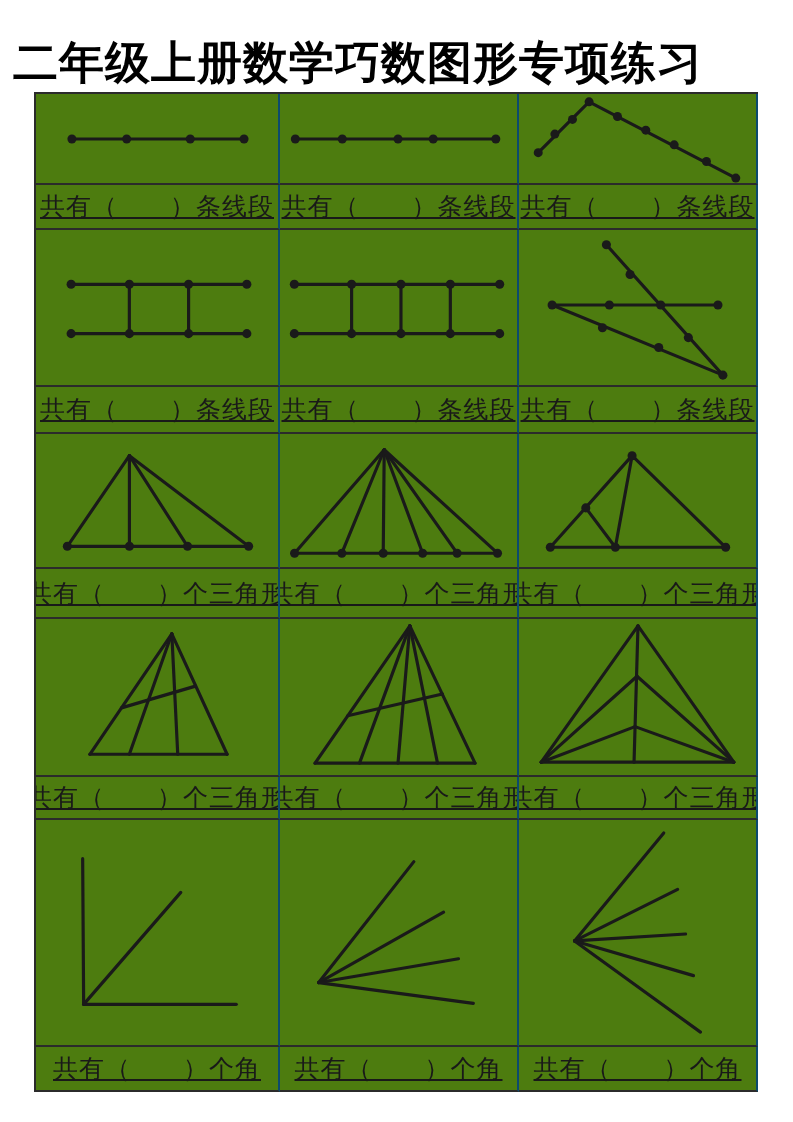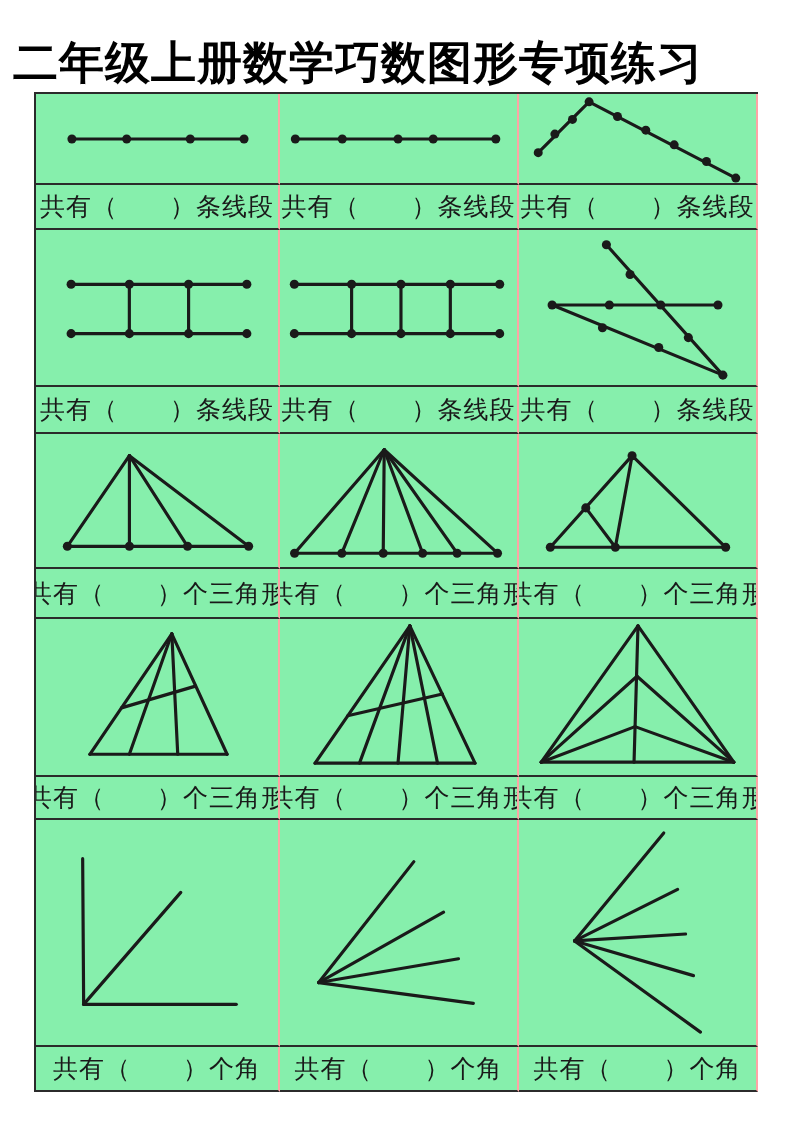--- a/index.html
+++ b/index.html
@@ -28,25 +28,26 @@
     left: 34px; top: 92px;
     width: 722px;
     display: grid;
     grid-template-columns: 244px 239px 239px;
     grid-template-rows: 91px 45px 157px 47px 135px 50px 158px 43px 227px 45px;
     border-top: 2px solid #2b2b2b;
     border-left: 2px solid #2b2b2b;
     box-sizing: content-box;
   }
   .cell {
-    border-right: 2px solid #fca5a5;
+    border-right: 2px solid #0c4a6e;
     border-bottom: 2px solid #2b2b2b;
     box-sizing: border-box;
     overflow: hidden;
-    background: #86efac;
+    background: #4d7c0f;
+    text-decoration: underline;
   }
   .cell.fig { display: block; }
   .cell.fig svg { display: block; width: 100%; height: 100%; }
   .cell.cap {
     display: flex;
     align-items: center;
     justify-content: center;
     font-size: 25px;
     color: #191919;
     letter-spacing: 1px;

